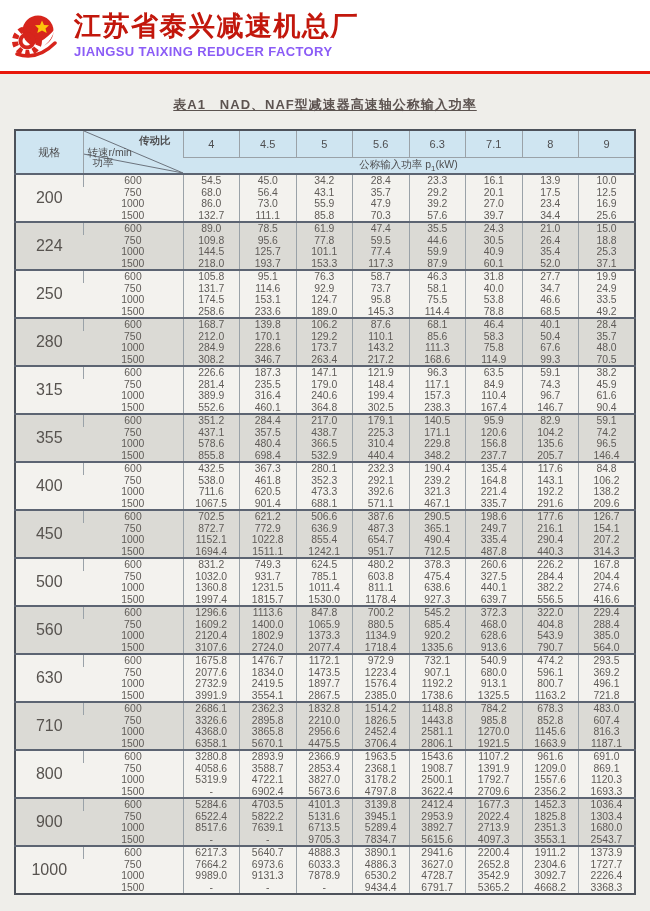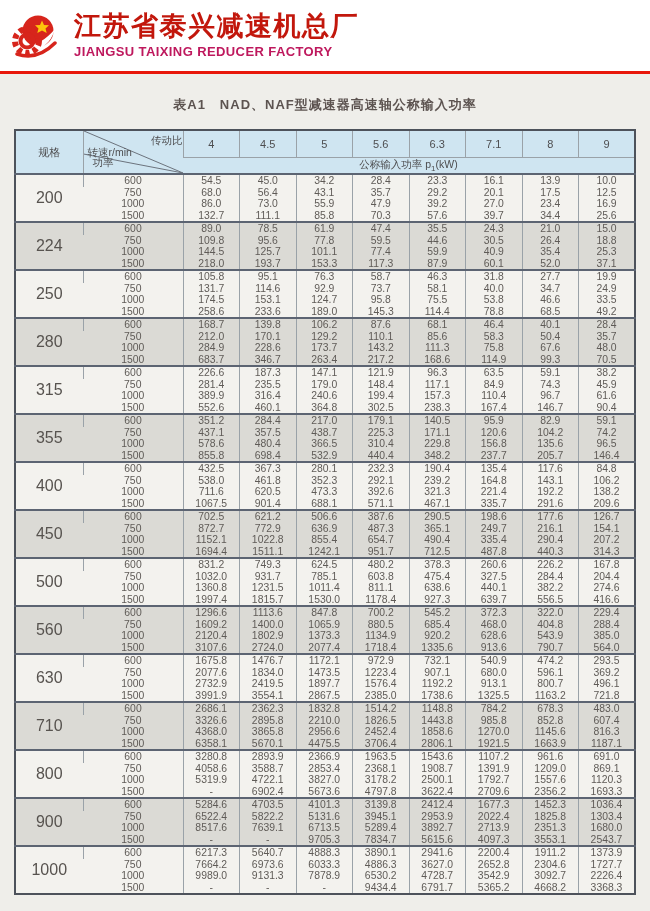--- a/index.html
+++ b/index.html
@@ -7,41 +7,41 @@
     width:650px;height:911px;overflow:hidden;
     background:#efeeea;
     font-family:"Liberation Sans","DejaVu Sans",sans-serif;
     -webkit-font-smoothing:antialiased;
   }
   
   .brand-band{background:#ffffff;height:71px;display:flex;align-items:center;padding-left:8px;box-sizing:border-box;}
   .brand-logo{width:53px;height:53px;flex:0 0 53px;margin-top:2px;}
   .brand-text{margin-left:13px;line-height:1;}
   .brand-cn{font-size:27px;font-weight:bold;color:#c2170c;letter-spacing:1.5px;}
-  .brand-en{font-size:13px;font-weight:bold;color:#be185d;letter-spacing:0.4px;margin-top:5px;}
+  .brand-en{font-size:13px;font-weight:bold;color:#8b5cf6;letter-spacing:0.4px;margin-top:5px;}
   .red-rule{height:3px;background:#e8170b;}
   
-  .doc-title{margin-top:22px;text-align:center;font-size:13px;font-weight:600;color:#5c5350;letter-spacing:1px;height:18px;}
+  .doc-title{margin-top:22px;text-align:center;font-size:13px;font-weight:600;color:#5c5350;letter-spacing:1px;height:18px;text-decoration:underline;}
   table.power{
     width:620px;margin:15px auto 0 auto;border-collapse:collapse;table-layout:fixed;
     border:2px solid #4d525b;
   }
   col.c-spec{width:68px;} col.c-speed{width:100px;} col.c-val{width:56.5px;}
   th,td{padding:0;border-left:1px solid #9aa2a8;font-weight:normal;}
   th:first-child,td:first-child{border-left:none;}
   thead th{background:#cfe5f1;color:#4e4e50;font-size:11px;}
   thead{border-bottom:2px solid #5c6472;}
   .h-ratio{height:27px;font-size:11.5px;}
   .h-power{height:15px;font-size:10.5px;border-top:1px solid #9aa2a8;margin-top:26px;}
   .h-power sub{font-size:8px;}
   
   .corner{position:relative;height:42px;}
   .corner svg{position:absolute;left:0;top:0;width:100%;height:100%;}
   .corner span{position:absolute;font-size:10.5px;color:#4e4e50;}
-  .corner .lab-top{top:3px;right:0;}
+  .corner .lab-top{top:3px;right:12px;font-weight:bold;}
   .corner .lab-mid{left:9px;top:25px;}
   .corner .lab-bot{left:4px;bottom:13px;}
   
   tbody.grp{border-top:2px solid #5c6472;}
   tbody.grp:first-of-type{border-top:none;}
   td{height:11.5px;line-height:11.5px;font-size:10.4px;color:#5f5b57;text-align:center;}
   tbody.light td{background:#f3f2ee;}
   tbody.dark td{background:#dbdad5;}
   td.spec{font-size:16px;color:#57534f;}
 </style>
@@ -277,21 +277,21 @@
         <td>228.6</td>
         <td>173.7</td>
         <td>143.2</td>
         <td>111.3</td>
         <td>75.8</td>
         <td>67.6</td>
         <td>48.0</td>
       </tr>
       <tr>
         <td>1500</td>
-        <td>683.7</td>
+        <td>308.2</td>
         <td>346.7</td>
         <td>263.4</td>
         <td>217.2</td>
         <td>168.6</td>
         <td>114.9</td>
         <td>99.3</td>
         <td>70.5</td>
       </tr>
     </tbody>
     <tbody class="grp light">
@@ -646,21 +646,21 @@
         <td>985.8</td>
         <td>852.8</td>
         <td>607.4</td>
       </tr>
       <tr>
         <td>1000</td>
         <td>4368.0</td>
         <td>3865.8</td>
         <td>2956.6</td>
         <td>2452.4</td>
-        <td>1858.6</td>
+        <td>2581.1</td>
         <td>1270.0</td>
         <td>1145.6</td>
         <td>816.3</td>
       </tr>
       <tr>
         <td>1500</td>
         <td>6358.1</td>
         <td>5670.1</td>
         <td>4475.5</td>
         <td>3706.4</td>

